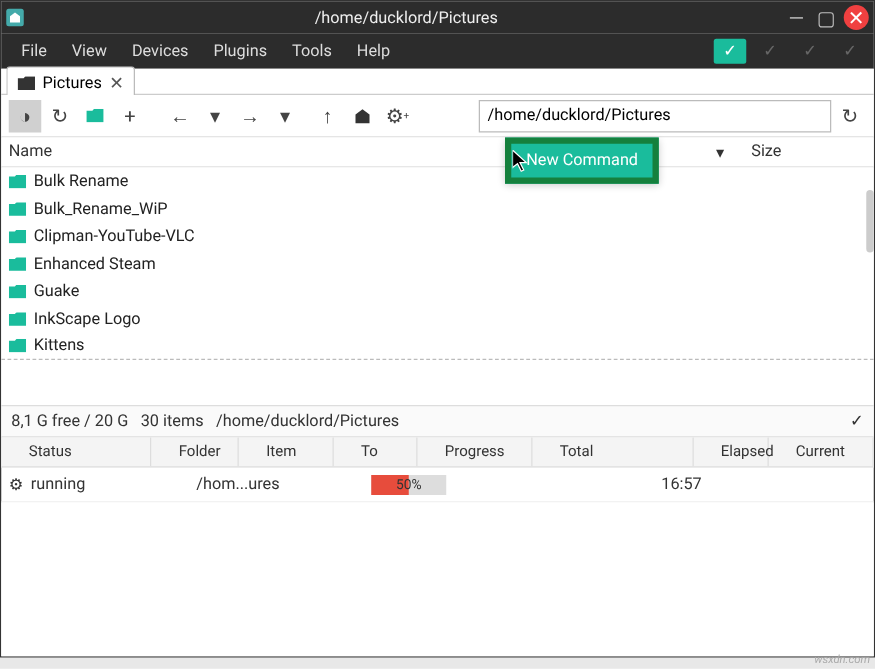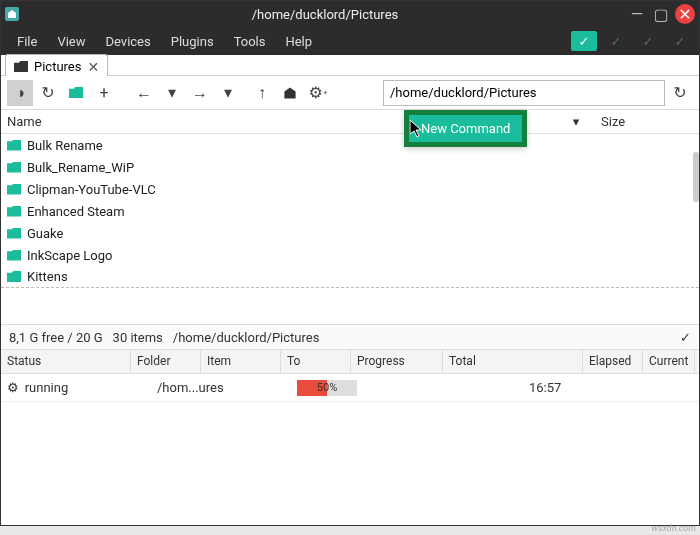--- a/index.html
+++ b/index.html
@@ -39,21 +39,21 @@
     
     .filelist { flex: 0 0 auto; background:#fff; overflow-y: auto; height: 190px; position:relative; }
     .frow { display:flex; align-items:center; gap:6px; height:22px; padding-left:6px; font-size:13px; color:#222; cursor:pointer;}
     .frow:last-child { border-bottom:1px dashed #bbb; }
     .fname {}
     
     .statusbar { height: 26px; background:#fafafa; border-top:1px solid #ddd; border-bottom:1px solid #ddd; display:flex; align-items:center; font-size:13px; padding: 0 8px; color:#333; gap:10px;}
     .statusbar .chk { margin-left:auto; color:#333; }
     
     .tasks-header { height:24px; background:#f4f4f4; border-bottom:1px solid #ddd; display:flex; font-size:12px; color:#333;}
-    .tasks-header > div { border-right:1px solid #ddd; padding: 4px 6px; }
+    .tasks-header > div { border-right:1px solid #ddd; padding: 4px 22px; }
     .th-status{width:130px;} .th-folder{width:70px;} .th-item{width:80px;} .th-to{width:70px;} .th-progress{width:92px;} .th-total{width:140px;} .th-elapsed{width:60px;} .th-current{border-right:none;}
     
     .task-row { height:28px; display:flex; align-items:center; font-size:13px; color:#333; border-bottom:1px solid #eee;}
     .task-row > div { padding: 0 6px; }
     .tr-status{width:130px; display:flex; align-items:center; gap:6px;} 
     .tr-folder{width:70px;margin-left:20px;} .tr-item{width:80px;} .tr-to{width:70px;} 
     .tr-progress{width:92px; display:flex; align-items:center;} 
     .tr-total{width:140px;} .tr-elapsed{width:60px;} .tr-current{}
     .prog-bar { width: 60px; height: 16px; background: #ddd; position:relative; display:flex; }
     .prog-fill { background:#e74c3c; height:100%; width:50%; }

